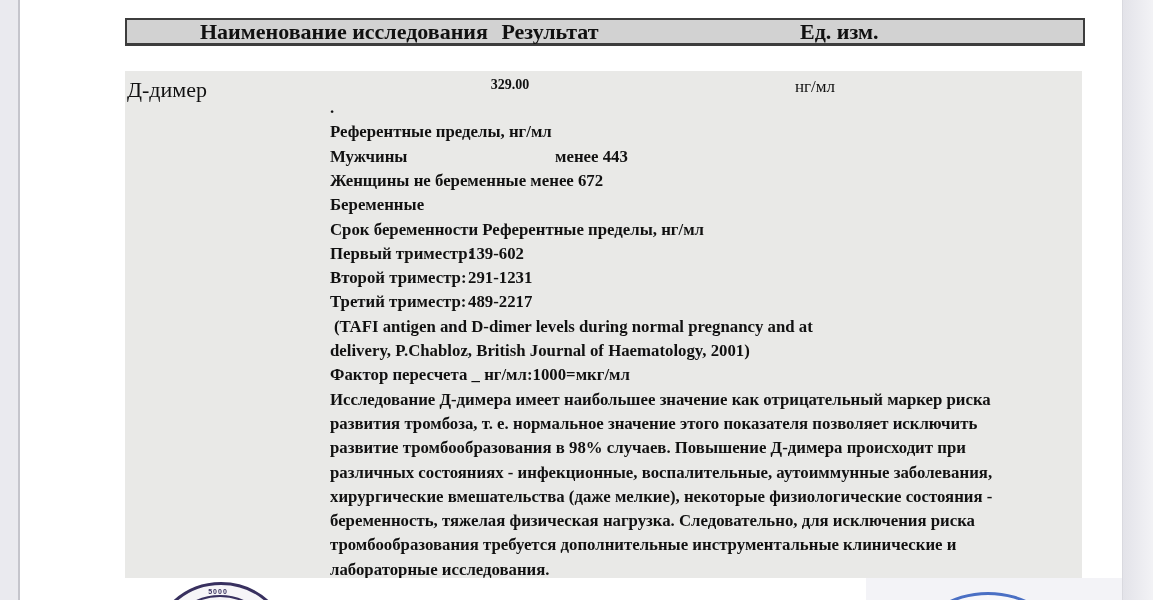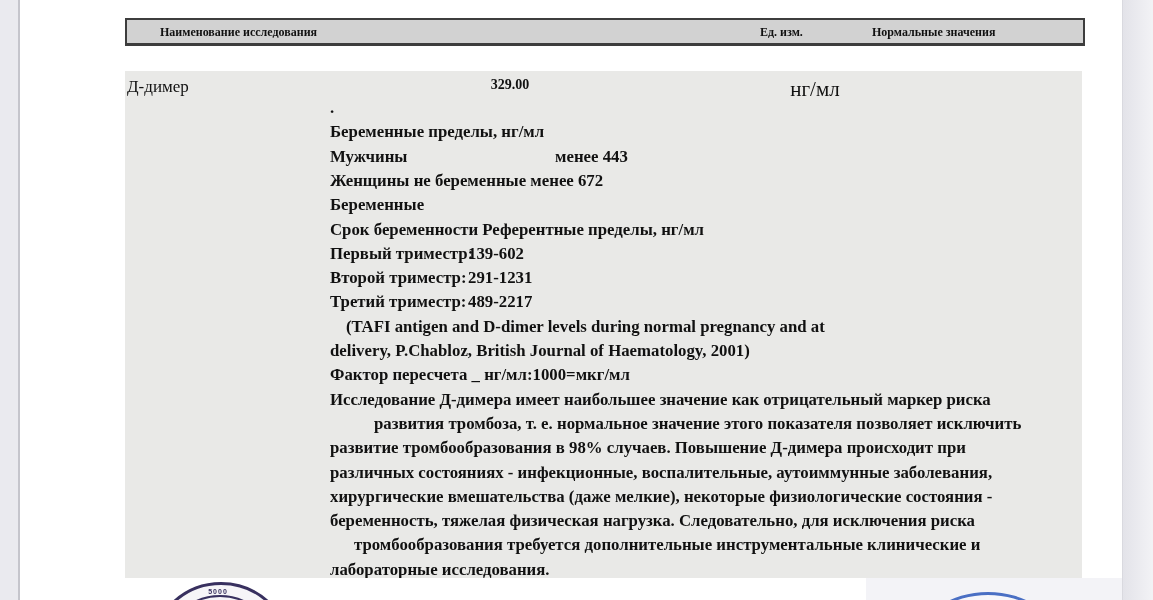--- a/index.html
+++ b/index.html
@@ -19,41 +19,41 @@
     background:linear-gradient(to right,#e3e3e9,#f3f3f6);
     border-left:1px solid #d9d9df;
   }
   
   .thead{
     position:absolute; left:125px; top:18px; width:960px; height:28px;
     background:#d2d2d2; box-sizing:border-box;
     border:2px solid #3d3d3d; border-bottom-width:3px;
   }
   .thead span{
-    position:absolute; top:1px; font-weight:bold; font-size:12px;
-    line-height:22px; white-space:nowrap;
+    position:absolute; top:1px; font-weight:bold; font-size:22px;
+    line-height:22px; white-space:nowrap;margin-left:40px;
   }
   .th1{left:33px;}
   .th2{left:293px; width:180px; text-align:center;}
   .th3{left:633px; width:110px; }
   .th4{left:745px;}
   
   .section-title{
     position:absolute; left:133px; top:47px; font-size:19.5px;
     font-weight:bold; letter-spacing:0.4px; white-space:nowrap;
   }
   
   .gray-block{
     position:absolute; left:125px; top:71px; width:957px; height:507px;
     background:#e9e9e7;
   }
   
-  .row-name{position:absolute; left:127px; top:77px; font-size:17px; white-space:nowrap;}
+  .row-name{position:absolute; left:127px; top:77px; font-size:22px; white-space:nowrap;}
   .row-result{position:absolute; left:420px; top:77px; width:180px; text-align:center; font-weight:bold; font-size:14px;}
-  .row-unit{position:absolute; left:760px; top:77px; width:110px; text-align:center; font-size:21px;}
+  .row-unit{position:absolute; left:760px; top:77px; width:110px; text-align:center; font-size:17px;}
   .row-normal{position:absolute; left:872px; top:77px; font-size:16.5px;}
   
   .comment{
     position:absolute; left:330px; top:96px; width:752px; height:482px;
   }
   .cline{position:absolute; left:0; height:24.3px; white-space:nowrap;}
   .cline span{
     position:absolute; top:0; font-weight:bold; font-size:16.8px;
     line-height:24.3px; white-space:nowrap;
   }
@@ -88,38 +88,38 @@
 </head>
 <body>
 
 <div class="stage">
 
   <div class="edge-left"></div>
   <div class="edge-right"></div>
 
   <div class="thead">
     <span class="th1">Наименование исследования</span>
+    <span class="th2">Результат</span>
     <span class="th3">Ед. изм.</span>
-    <span class="th4">Нормальные значения</span>
   </div>
 
 
   <div class="gray-block"></div>
 
   <div class="row-name">Д-димер</div>
   <div class="row-result">329.00</div>
   <div class="row-unit">нг/мл</div>
   <div class="row-normal"></div>
 
   <div class="comment">
       <div class="cline" style="top: 0px;">
         <span style="left: 0px;">.</span>
       </div>
       <div class="cline" style="top: 24.3px;">
-        <span style="left: 0px;">Беременные пределы, нг/мл</span>
+        <span style="left: 0px;">Референтные пределы, нг/мл</span>
       </div>
       <div class="cline" style="top: 48.6px;">
         <span style="left: 0px;">Мужчины</span>
         <span style="left: 225px;">менее 443</span>
       </div>
       <div class="cline" style="top: 72.9px;">
         <span style="left: 0px;">Женщины не беременные менее 672</span>
       </div>
       <div class="cline" style="top: 97.2px;">
         <span style="left: 0px;">Беременные</span>
@@ -133,48 +133,48 @@
       </div>
       <div class="cline" style="top: 170.1px;">
         <span style="left: 0px;">Второй триместр:</span>
         <span style="left: 138px;">291-1231</span>
       </div>
       <div class="cline" style="top: 194.4px;">
         <span style="left: 0px;">Третий триместр:</span>
         <span style="left: 138px;">489-2217</span>
       </div>
       <div class="cline" style="top: 218.7px;">
-        <span style="left: 16px;">(TAFI antigen and D-dimer levels during normal pregnancy and at</span>
+        <span style="left: 4px;">(TAFI antigen and D-dimer levels during normal pregnancy and at</span>
       </div>
       <div class="cline" style="top: 243px;">
         <span style="left: 0px;">delivery, P.Chabloz, British Journal of Haematology, 2001)</span>
       </div>
       <div class="cline" style="top: 267.3px;">
         <span style="left: 0px;">Фактор пересчета _ нг/мл:1000=мкг/мл</span>
       </div>
       <div class="cline" style="top: 291.6px;">
         <span style="left: 0px;">Исследование Д-димера имеет наибольшее значение как отрицательный маркер риска</span>
       </div>
       <div class="cline" style="top: 315.9px;">
-        <span style="left: 0px; margin-left: 44px;">развития тромбоза, т. е. нормальное значение этого показателя позволяет исключить</span>
+        <span style="left: 0px;">развития тромбоза, т. е. нормальное значение этого показателя позволяет исключить</span>
       </div>
       <div class="cline" style="top: 340.2px;">
         <span style="left: 0px;">развитие тромбообразования в 98% случаев. Повышение Д-димера происходит при</span>
       </div>
       <div class="cline" style="top: 364.5px;">
         <span style="left: 0px;">различных состояниях - инфекционные, воспалительные, аутоиммунные заболевания,</span>
       </div>
       <div class="cline" style="top: 388.8px;">
         <span style="left: 0px;">хирургические вмешательства (даже мелкие), некоторые физиологические состояния -</span>
       </div>
       <div class="cline" style="top: 413.1px;">
         <span style="left: 0px;">беременность, тяжелая физическая нагрузка. Следовательно, для исключения риска</span>
       </div>
       <div class="cline" style="top: 437.4px;">
-        <span style="left: 0px; margin-left: 24px;">тромбообразования требуется дополнительные инструментальные клинические и</span>
+        <span style="left: 0px;">тромбообразования требуется дополнительные инструментальные клинические и</span>
       </div>
       <div class="cline" style="top: 461.7px;">
         <span style="left: 0px;">лабораторные исследования.</span>
       </div>
     </div>
 
   <div class="bottom-white"></div>
   <div class="bottom-tint"></div>
 
   <div class="stamp-left-outer"></div>

